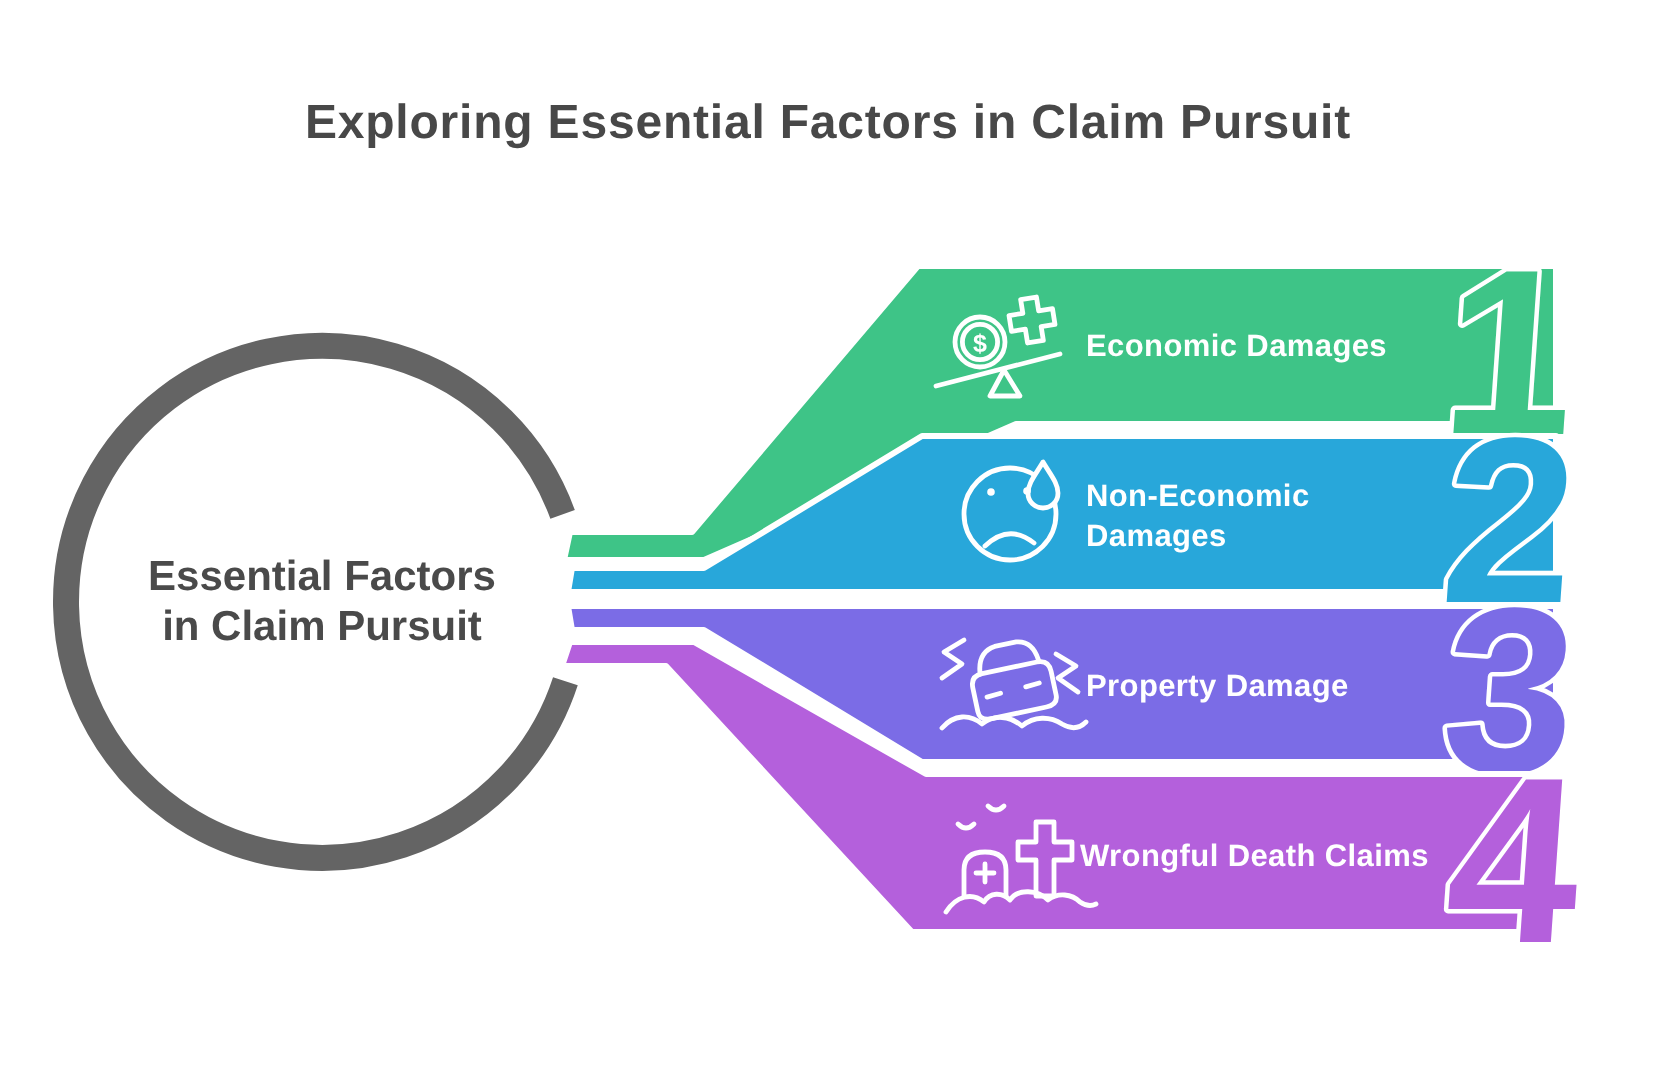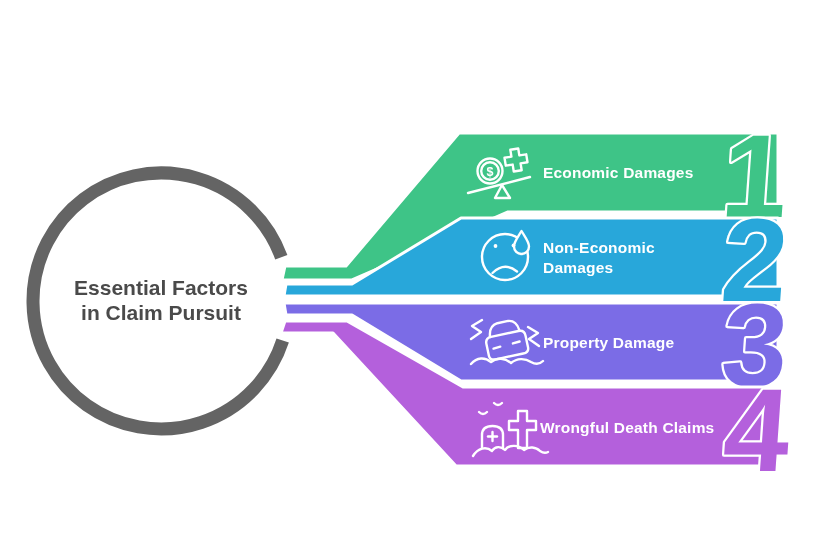--- a/index.html
+++ b/index.html
@@ -30,20 +30,21 @@
   }
   .icon{fill:none;stroke:#ffffff;stroke-width:2.4;stroke-linecap:round;stroke-linejoin:round;}
   .icon-fill-text{font-size:12.5px;font-weight:bold;fill:#ffffff;text-anchor:middle;stroke:none;
     font-family:"Liberation Sans","DejaVu Sans",sans-serif;}
 </style>
 </head>
 <body>
 
 <div class="stage">
 
+  <h1 class="title">Exploring Essential Factors in Claim Pursuit</h1>
 
   <svg class="diagram" width="828" height="540" viewBox="0 0 828 540" xmlns="http://www.w3.org/2000/svg">
 
     <g>
       <polygon class="ribbon" points="285,266 346,266 459,133 778,133 778,212 508,212 352,280 282,280" fill="#3ec487"></polygon>
       <g class="icon">
         <path d="M468,193 L530,177"></path>
         <path d="M495,198 L510,198 L502,185 Z"></path>
         <circle cx="490" cy="171" r="12.5"></circle>
         <circle cx="490" cy="171" r="8.8"></circle>

